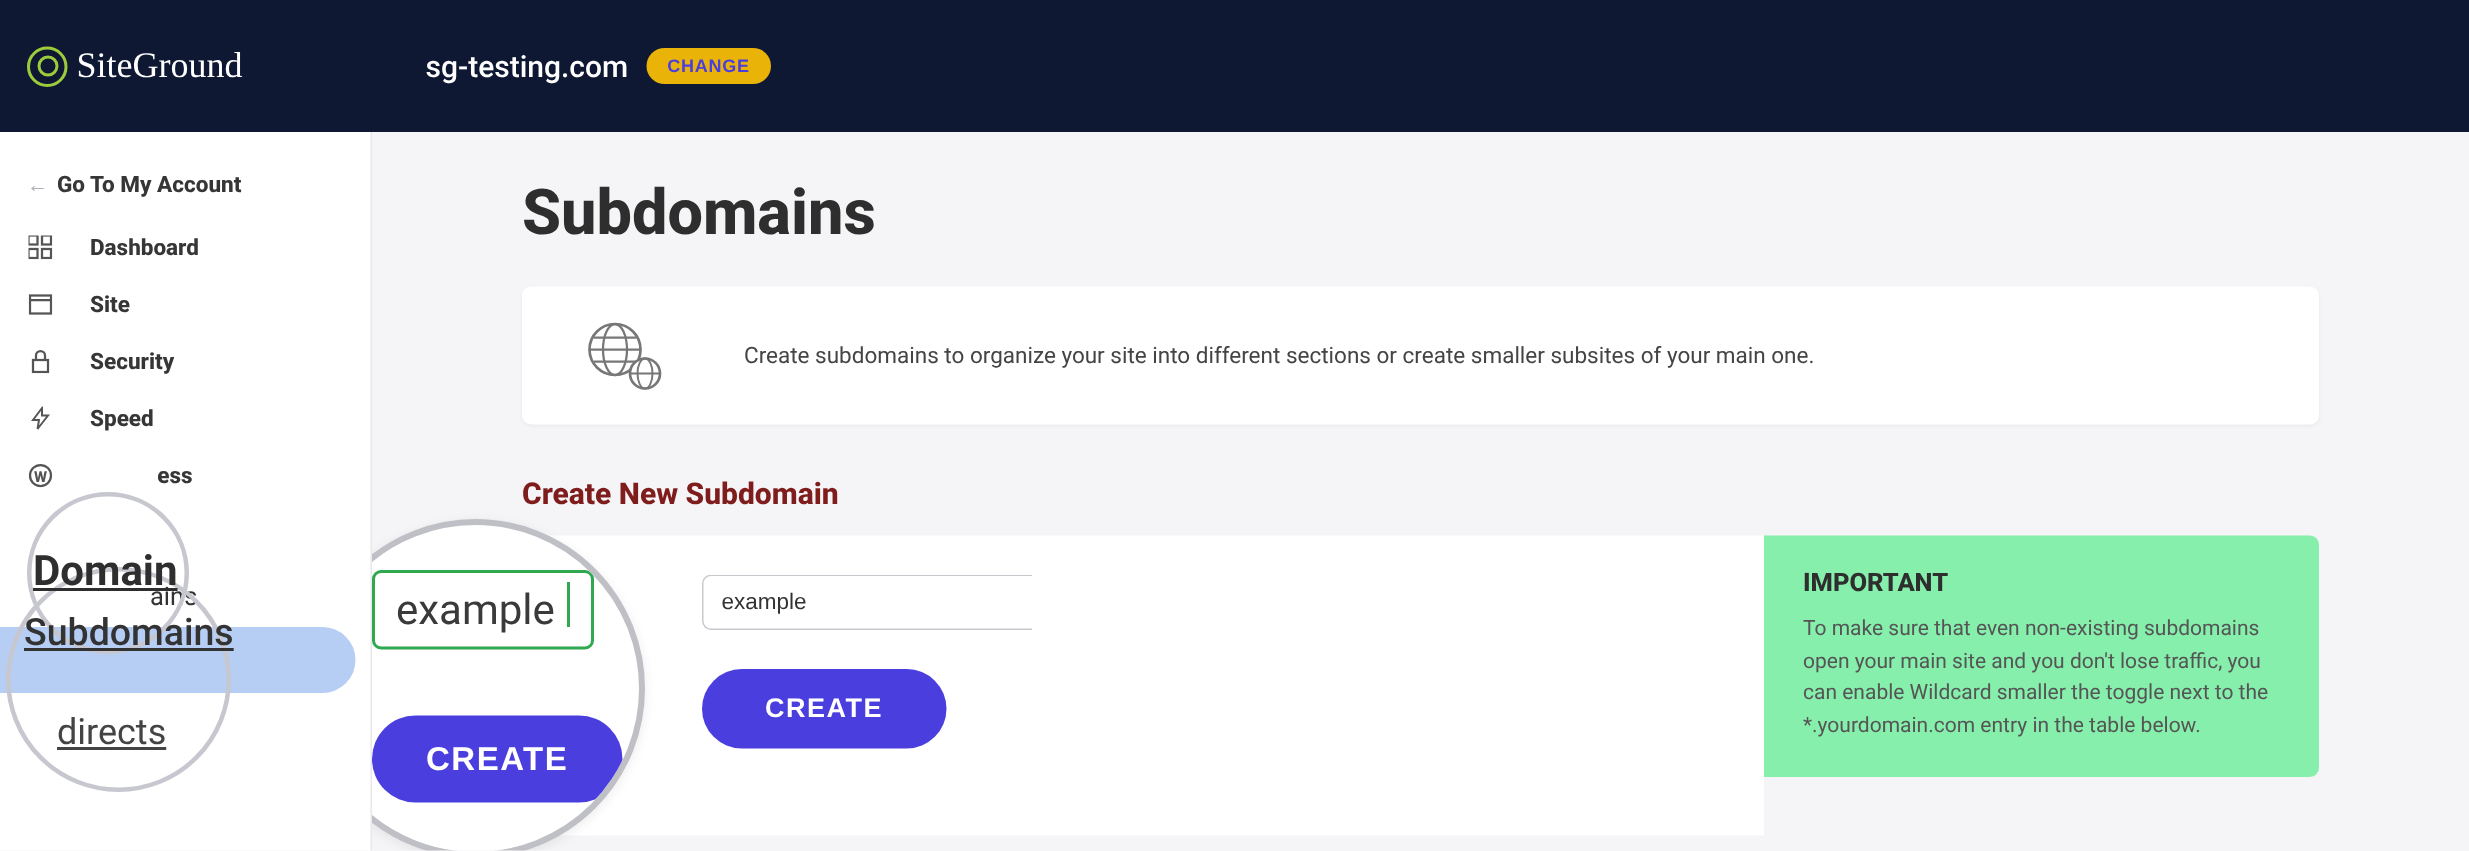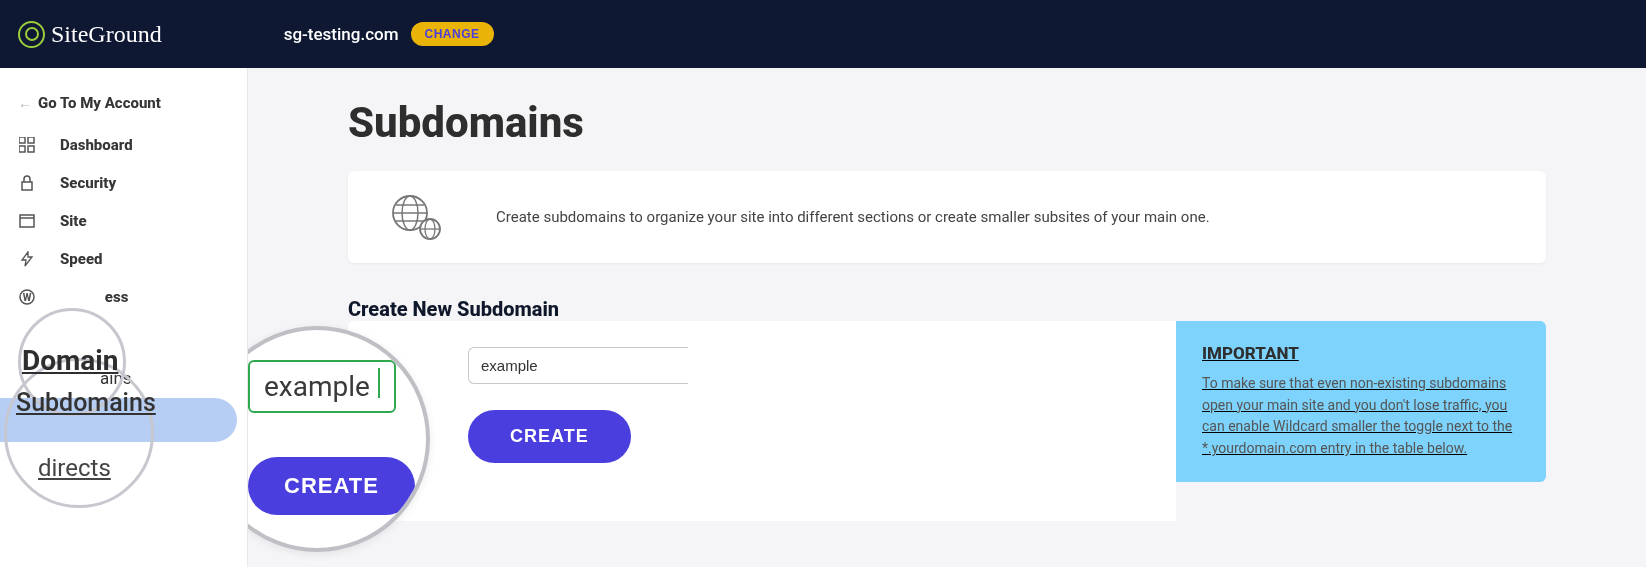--- a/index.html
+++ b/index.html
@@ -6,21 +6,21 @@
     body {
       font-family: -apple-system, BlinkMacSystemFont, "Segoe UI", Roboto, sans-serif;
       background: #f5f5f7;
       width: 1646px;
       height: 567px;
       overflow: hidden;
     }
 
     
     .top-header {
-      height: 68px;
+      height: 88px;
       background: #0f1833;
       display: flex;
       align-items: center;
       padding: 0 18px;
       gap: 12px;
     }
     .logo-wrap { display: flex; align-items: center; gap: 6px; }
     .logo-circle {
       width: 27px; height: 27px; border-radius: 50%;
       border: 2px solid #9ccc3c; display: flex; align-items: center; justify-content: center;
@@ -28,21 +28,21 @@
     .logo-inner {
       width: 14px; height: 14px; border-radius: 50%;
       border: 2px solid #9ccc3c;
     }
     .logo-text {
       color: #fff; font-size: 24px; font-weight: 400;
       font-family: "Comic Sans MS", "Brush Script MT", cursive;
     }
     .header-domain {
       margin-left: 110px;
-      color: #fff; font-size: 17px; font-weight: 500;
+      color: #fff; font-size: 20px; font-weight: 500;
     }
     .change-btn {
       background: #eab308; color: #4a3ede;
       border: none; border-radius: 14px;
       padding: 5px 14px;
       font-size: 12px; font-weight: 700;
       letter-spacing: 0.5px; cursor: pointer;
     }
 
     
@@ -116,21 +116,22 @@
       background: #fff; border-radius: 6px;
       box-shadow: 0 1px 3px rgba(0,0,0,0.05);
       display: flex; align-items: center;
       padding: 22px 40px; gap: 48px;
       margin-bottom: 34px;
     }
     .intro-icon { width: 60px; height: 48px; flex-shrink: 0; color: #666; }
     .intro-text { color: #444; font-size: 15px; text-align: center; }
 
     .section-title {
-      font-size: 20px; font-weight: 800; color: #0f172a;
+      font-size: 20px; font-weight: 800; color: #7f1d1d;
+      margin-bottom: 16px;
     }
 
     .create-panel {
       display: flex; align-items: flex-start; gap: 0;
     }
     .create-left {
       flex: 1;
       background: #fff; border-radius: 6px 0 0 6px;
       padding: 26px 30px 26px 120px;
       min-height: 200px;
@@ -154,23 +155,22 @@
     }
     .create-btn {
       background: #4a3ede; color: #fff;
       border: none; border-radius: 30px;
       padding: 16px 42px;
       font-size: 18px; font-weight: 800;
       letter-spacing: 1px; cursor: pointer;
     }
     .important-box {
       width: 370px;
-      background: #7dd3fc; border-radius: 0 6px 6px 0;
+      background: #86efac; border-radius: 0 6px 6px 0;
       padding: 22px 26px;
-      text-decoration: underline;
     }
     .important-title {
       font-size: 17px; font-weight: 800; color: #2e2e2e;
       margin-bottom: 10px;
     }
     .important-text {
       font-size: 14px; color: #555; line-height: 1.55;
     }
 
     
@@ -234,34 +234,34 @@
             <rect x="9" y="0" width="6" height="6" fill="none" stroke="#555" stroke-width="1.5"></rect>
             <rect x="0" y="9" width="6" height="6" fill="none" stroke="#555" stroke-width="1.5"></rect>
             <rect x="9" y="9" width="6" height="6" fill="none" stroke="#555" stroke-width="1.5"></rect>
           </svg>
       </span>
       <span>Dashboard</span>
     </div>
     <div class="nav-item">
       <span class="nav-icon">
         <svg width="16" height="16" viewBox="0 0 16 16">
+            <rect x="1" y="2" width="14" height="12" fill="none" stroke="#555" stroke-width="1.5"></rect>
+            <line x1="1" y1="5" x2="15" y2="5" stroke="#555" stroke-width="1.5"></line>
+          </svg>
+      </span>
+      <span>Site</span>
+    </div>
+    <div class="nav-item">
+      <span class="nav-icon">
+        <svg width="16" height="16" viewBox="0 0 16 16">
             <rect x="3" y="7" width="10" height="8" fill="none" stroke="#555" stroke-width="1.5"></rect>
             <path d="M5 7 V4 a3 3 0 0 1 6 0 V7" fill="none" stroke="#555" stroke-width="1.5"></path>
           </svg>
       </span>
       <span>Security</span>
-    </div>
-    <div class="nav-item">
-      <span class="nav-icon">
-        <svg width="16" height="16" viewBox="0 0 16 16">
-            <rect x="1" y="2" width="14" height="12" fill="none" stroke="#555" stroke-width="1.5"></rect>
-            <line x1="1" y1="5" x2="15" y2="5" stroke="#555" stroke-width="1.5"></line>
-          </svg>
-      </span>
-      <span>Site</span>
     </div>
     <div class="nav-item">
       <span class="nav-icon">
         <svg width="16" height="16" viewBox="0 0 16 16">
             <path d="M9 1 L3 9 h4 l-1 6 l7-9 h-4 z" fill="none" stroke="#555" stroke-width="1.3"></path>
           </svg>
       </span>
       <span>Speed</span>
     </div>
     <div class="nav-item" style="position:relative; z-index:2;">

